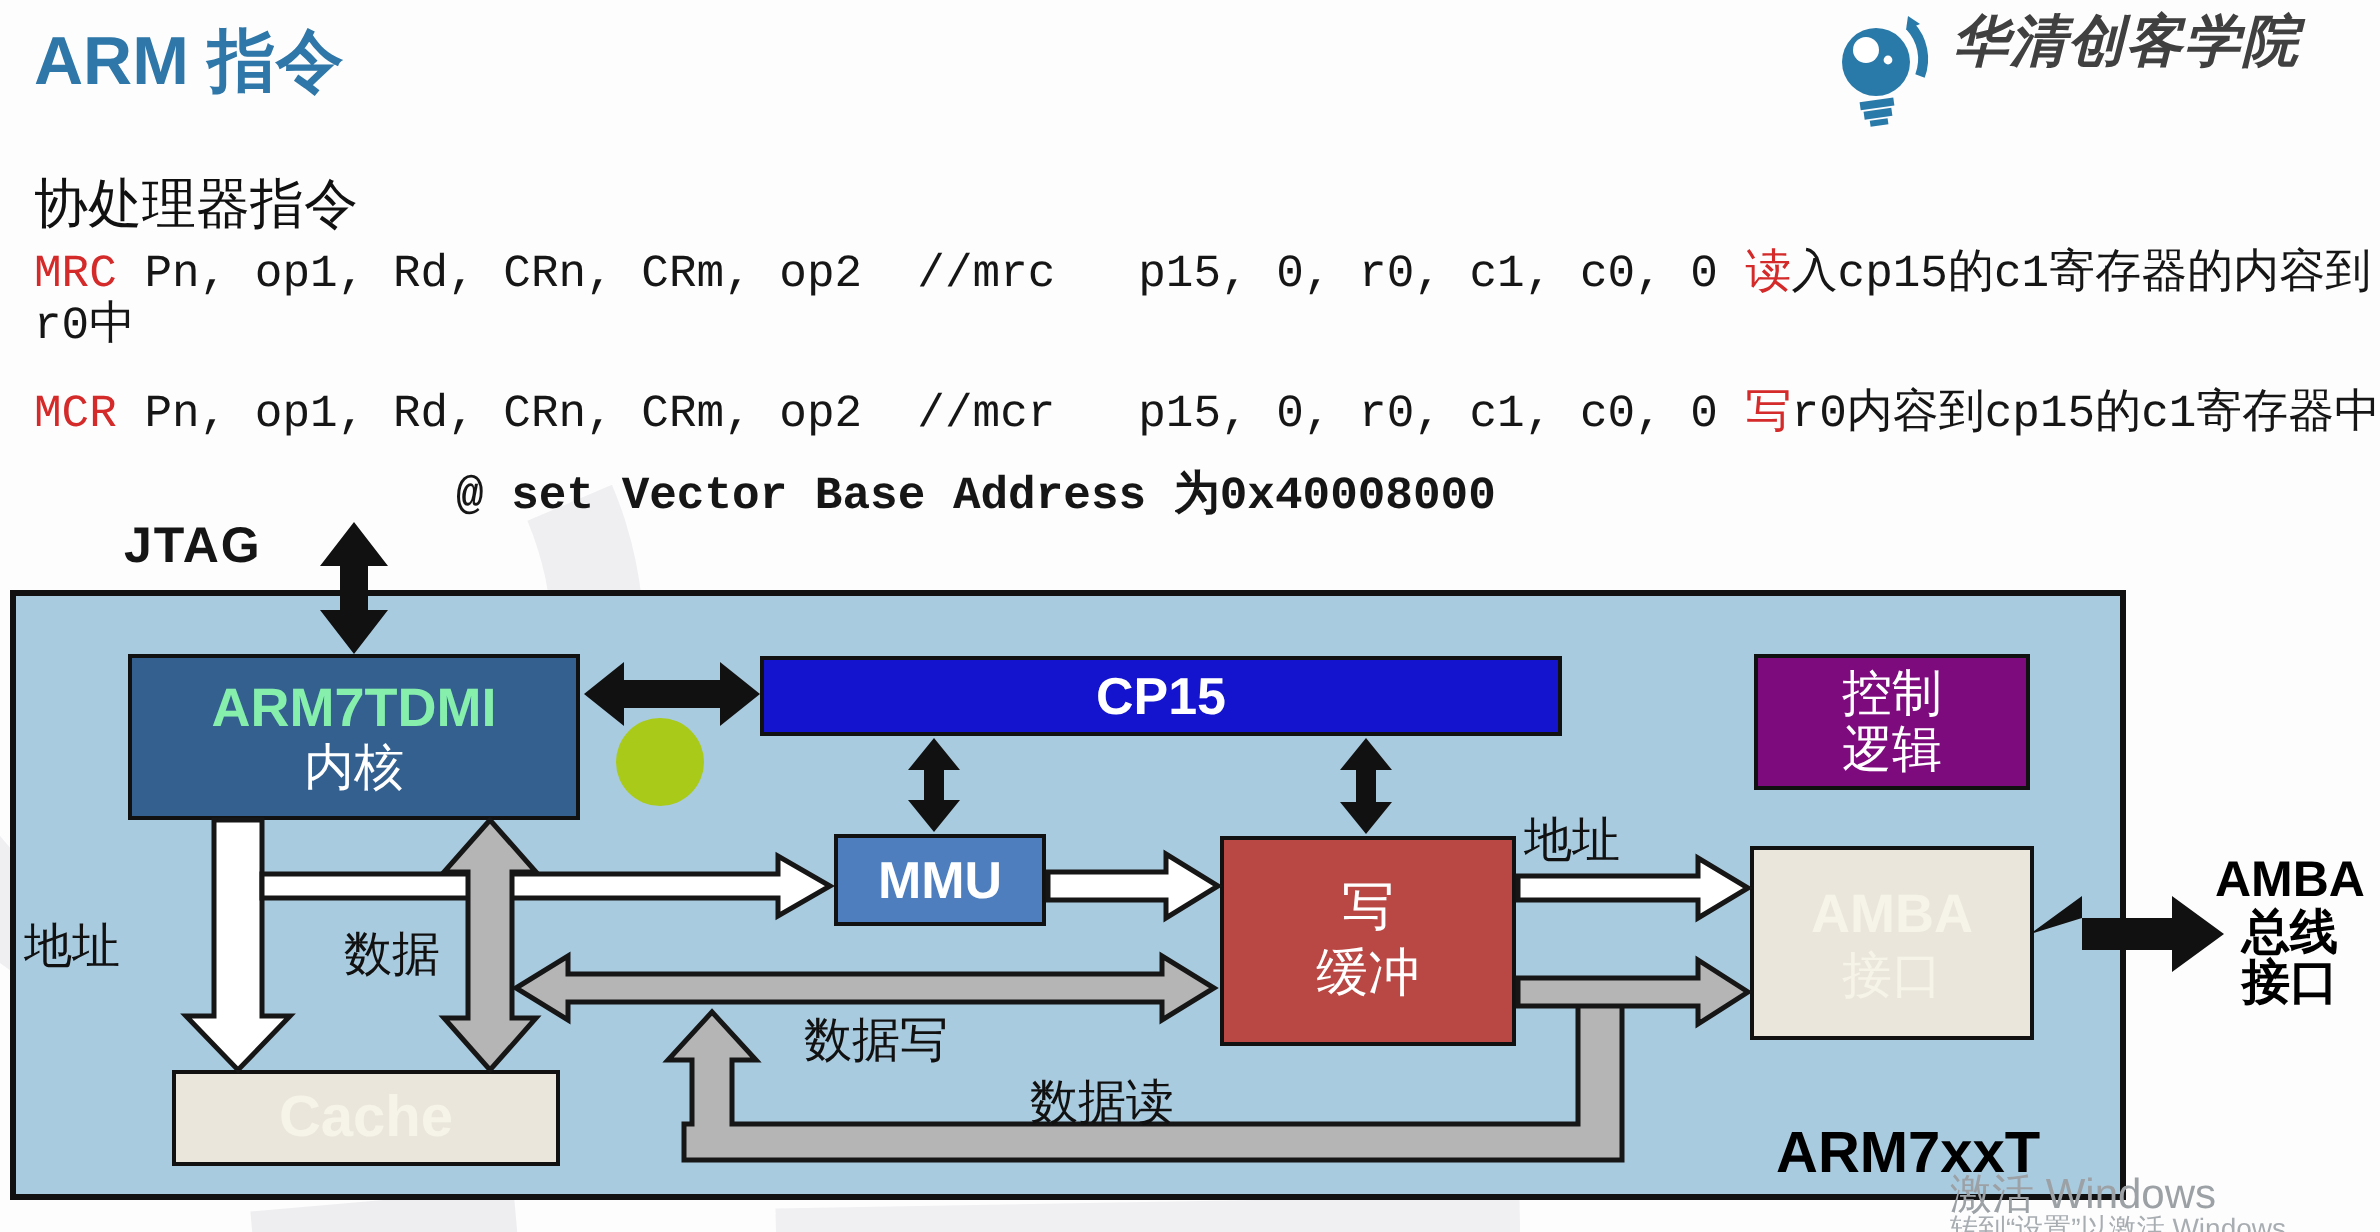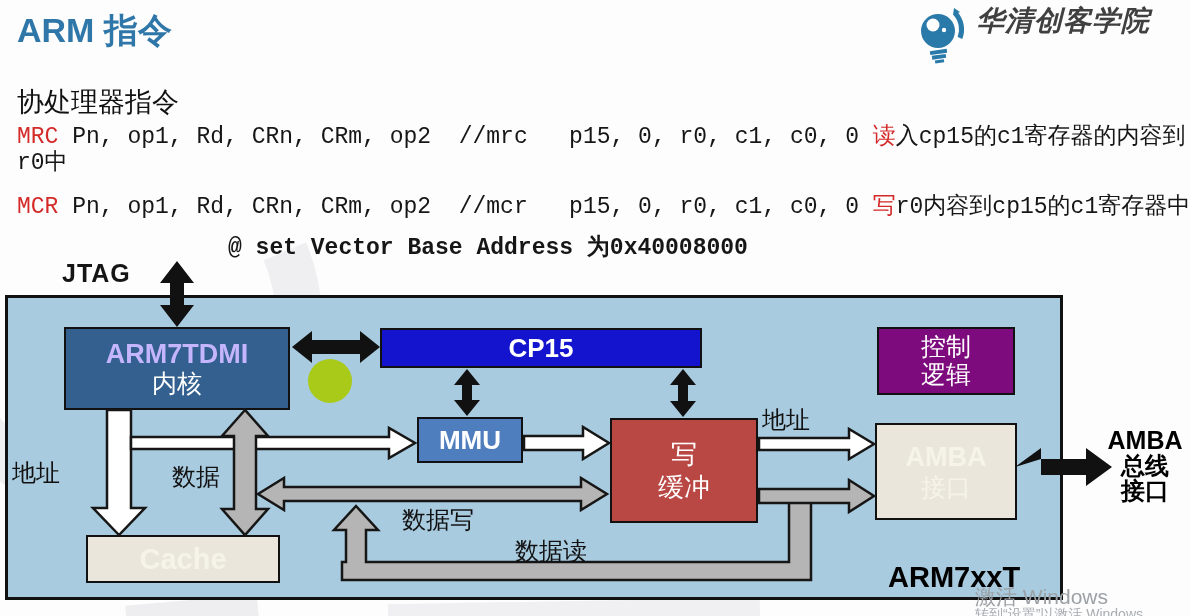--- a/index.html
+++ b/index.html
@@ -24,23 +24,23 @@
   
   .code{position:absolute;font-family:"Liberation Mono","DejaVu Sans Mono",monospace;
       font-size:23px;color:#161616;white-space:pre;z-index:3;}
   .kw{color:#D42A2A;}
   
   .board{position:absolute;left:5px;top:295px;width:1052px;height:299px;background:#A9CBDF;
       border:3px solid #111;z-index:1;}
   .block{position:absolute;z-index:2;display:flex;flex-direction:column;align-items:center;
       justify-content:center;text-align:center;border:2px solid #111;box-sizing:border-box;}
   .blk-core{left:64px;top:327px;width:226px;height:83px;background:#33608F;}
-  .blk-core .en{color:#c4b5fd;font-weight:bold;font-size:27px;line-height:30px;}
+  .blk-core .en{color:#86efac;font-weight:bold;font-size:27px;line-height:30px;}
   .blk-core .cn{color:#fff;font-size:25px;line-height:29px;font-family:"DejaVu Serif","Liberation Serif",serif;}
-  .blk-cp15{left:380px;top:328px;width:322px;height:40px;background:#1414CE;}
+  .blk-cp15{left:380px;top:328px;width:401px;height:40px;background:#1414CE;}
   .blk-cp15 .en{color:#fff;font-weight:bold;font-size:26px;}
   .blk-control{left:877px;top:327px;width:138px;height:68px;background:#7D0B7D;justify-content:center;}
   .blk-control .cn{color:#fff;font-size:25px;line-height:28px;font-family:"DejaVu Serif","Liberation Serif",serif;}
   .blk-mmu{left:417px;top:417px;width:106px;height:46px;background:#4E7EBE;}
   .blk-mmu .en{color:#fff;font-weight:bold;font-size:26px;}
   .blk-wb{left:610px;top:418px;width:148px;height:105px;background:#B94743;}
   .blk-wb .cn{color:#fff;font-size:26px;line-height:33px;font-family:"DejaVu Serif","Liberation Serif",serif;}
   .blk-amba{left:875px;top:423px;width:142px;height:97px;background:#EAE6DB;}
   .blk-amba .en{color:#F6F3E9;font-weight:bold;font-size:27px;line-height:31px;}
   .blk-amba .cn{color:#F6F3E9;font-size:25px;line-height:29px;font-family:"DejaVu Serif","Liberation Serif",serif;}

